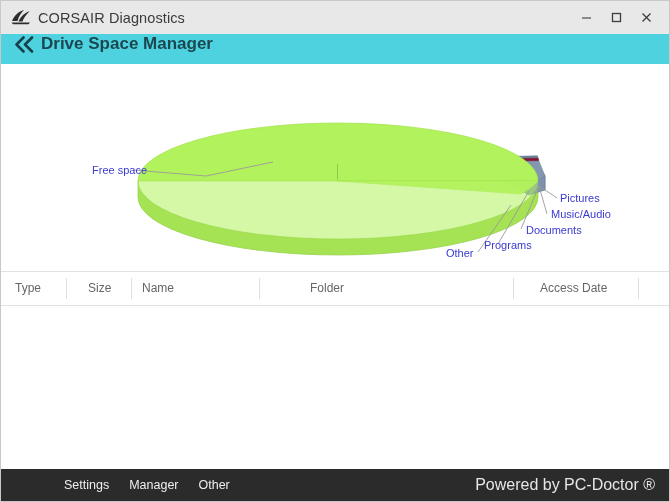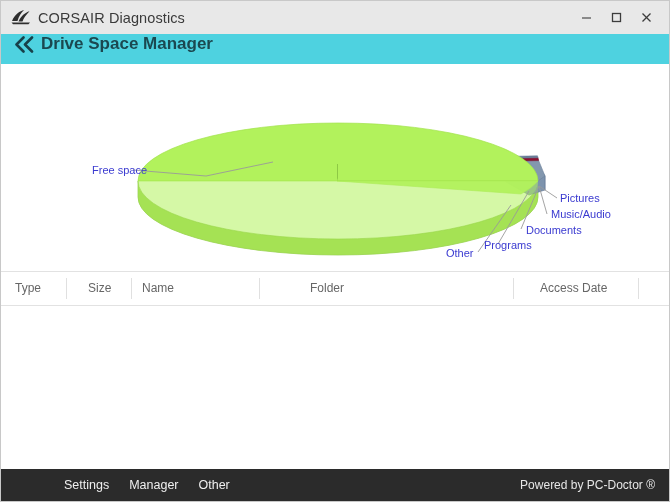--- a/index.html
+++ b/index.html
@@ -182,21 +182,21 @@
     font-size: 12.5px;
     margin-left: 20px;
     cursor: pointer;
     white-space: nowrap;
   }
   .footer-link:first-child { margin-left: 19px; }
   .footer-powered {
     position: absolute;
     right: 14px;
     color: #e6e6e6;
-    font-size: 12px;
+    font-size: 16px;
     white-space: nowrap;
   }
 
   .pie-label {
     font-size: 11px;
     fill: #3a3ad0;
     font-family: "Liberation Sans", sans-serif;
   }
   .leader { stroke: #9a9a9a; stroke-width: .9; fill: none; }
 </style>

